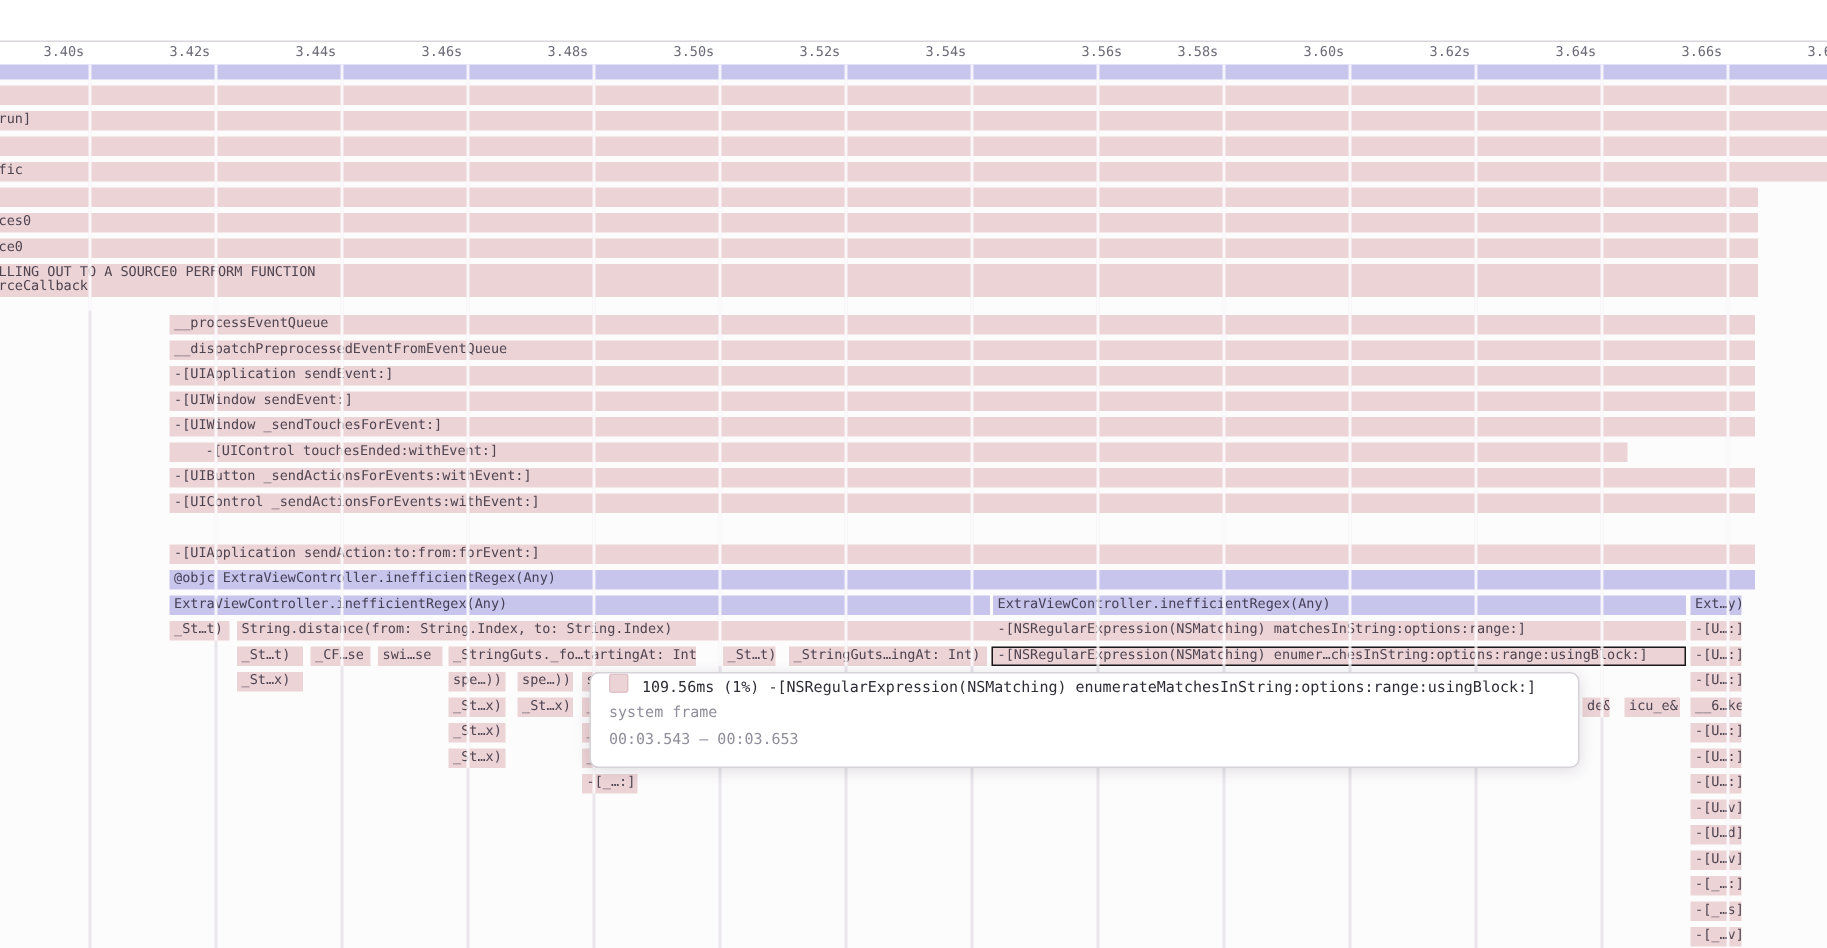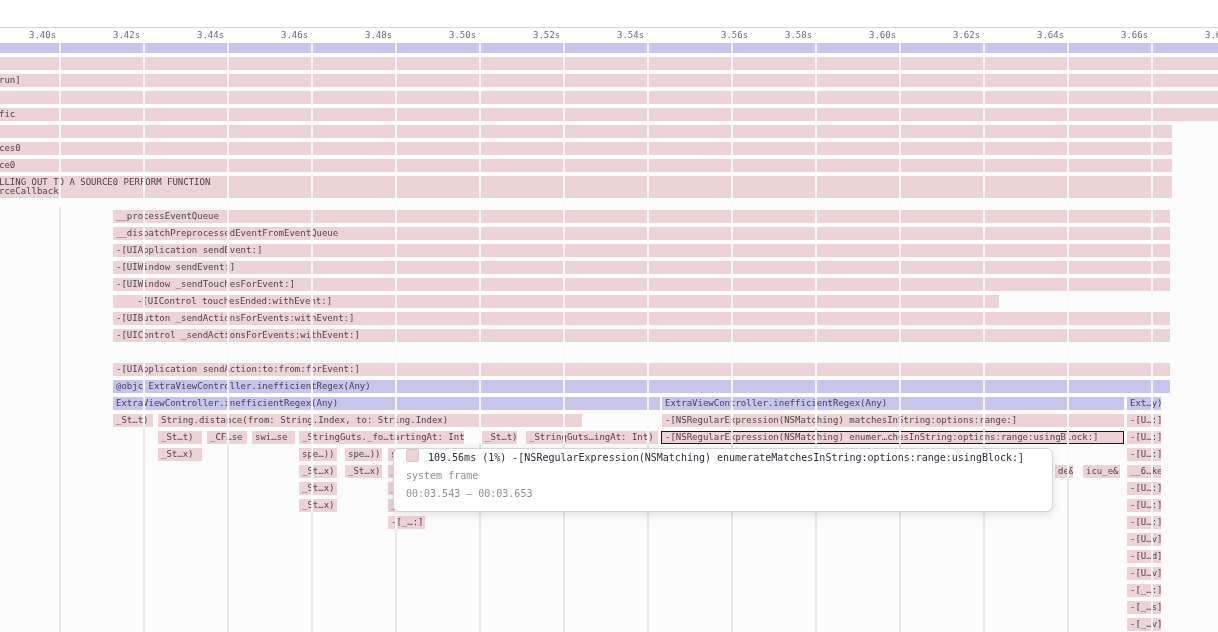--- a/index.html
+++ b/index.html
@@ -119,42 +119,42 @@
       <div class="row" style="top: 201px; height: 13px;">
         <div class="frame sys" style="left: 113px; width: 1057px;">-[UIApplication sendEvent:]</div>
       </div>
       <div class="row" style="top: 218px; height: 13px;">
         <div class="frame sys" style="left: 113px; width: 1057px;">-[UIWindow sendEvent:]</div>
       </div>
       <div class="row" style="top: 235px; height: 13px;">
         <div class="frame sys" style="left: 113px; width: 1057px;">-[UIWindow _sendTouchesForEvent:]</div>
       </div>
       <div class="row" style="top: 252px; height: 13px;">
-        <div class="frame sys" style="left: 113px; width: 886px; padding-left: 24px;">-[UIControl touchesEnded:withEvent:]</div>
+        <div class="frame sys" style="left: 113px; width: 972px; padding-left: 24px;">-[UIControl touchesEnded:withEvent:]</div>
       </div>
       <div class="row" style="top: 269px; height: 13px; text-decoration: underline;">
         <div class="frame sys" style="left: 113px; width: 1057px;">-[UIButton _sendActionsForEvents:withEvent:]</div>
       </div>
       <div class="row" style="top: 286px; height: 13px;">
         <div class="frame sys" style="left: 113px; width: 1057px;">-[UIControl _sendActionsForEvents:withEvent:]</div>
       </div>
       <div class="row" style="top: 320px; height: 13px;">
         <div class="frame sys" style="left: 113px; width: 1057px;">-[UIApplication sendAction:to:from:forEvent:]</div>
       </div>
       <div class="row" style="top: 337px; height: 13px;">
         <div class="frame usr" style="left: 113px; width: 1057px;">@objc ExtraViewController.inefficientRegex(Any)</div>
       </div>
       <div class="row" style="top: 354px; height: 13px;">
         <div class="frame usr" style="left: 113px; width: 547px;">ExtraViewController.inefficientRegex(Any)</div>
         <div class="frame usr" style="left: 662px; width: 462px;">ExtraViewController.inefficientRegex(Any)</div>
         <div class="frame usr" style="left: 1127px; width: 34px;">Ext…y)</div>
       </div>
       <div class="row" style="top: 371px; height: 13px;">
         <div class="frame sys" style="left: 113px; width: 40px;">_St…t)</div>
-        <div class="frame sys" style="left: 158px; width: 424px;">String.distance(from: String.Index, to: String.Index)</div>
+        <div class="frame sys" style="left: 158px; width: 528px;">String.distance(from: String.Index, to: String.Index)</div>
         <div class="frame sys" style="left: 662px; width: 462px;">-[NSRegularExpression(NSMatching) matchesInString:options:range:]</div>
         <div class="frame sys" style="left: 1127px; width: 34px;">-[U…:]</div>
       </div>
       <div class="row" style="top: 388px; height: 13px;">
         <div class="frame sys" style="left: 158px; width: 44px;">_St…t)</div>
         <div class="frame sys" style="left: 207px; width: 40px;">_CF…se</div>
         <div class="frame sys" style="left: 252px; width: 43px;">swi…se</div>
         <div class="frame sys" style="left: 299px; width: 165px;">_StringGuts._fo…tartingAt: Int)</div>
         <div class="frame sys" style="left: 482px; width: 35px;">_St…t)</div>
         <div class="frame sys" style="left: 526px; width: 132px;">_StringGuts…ingAt: Int)</div>

